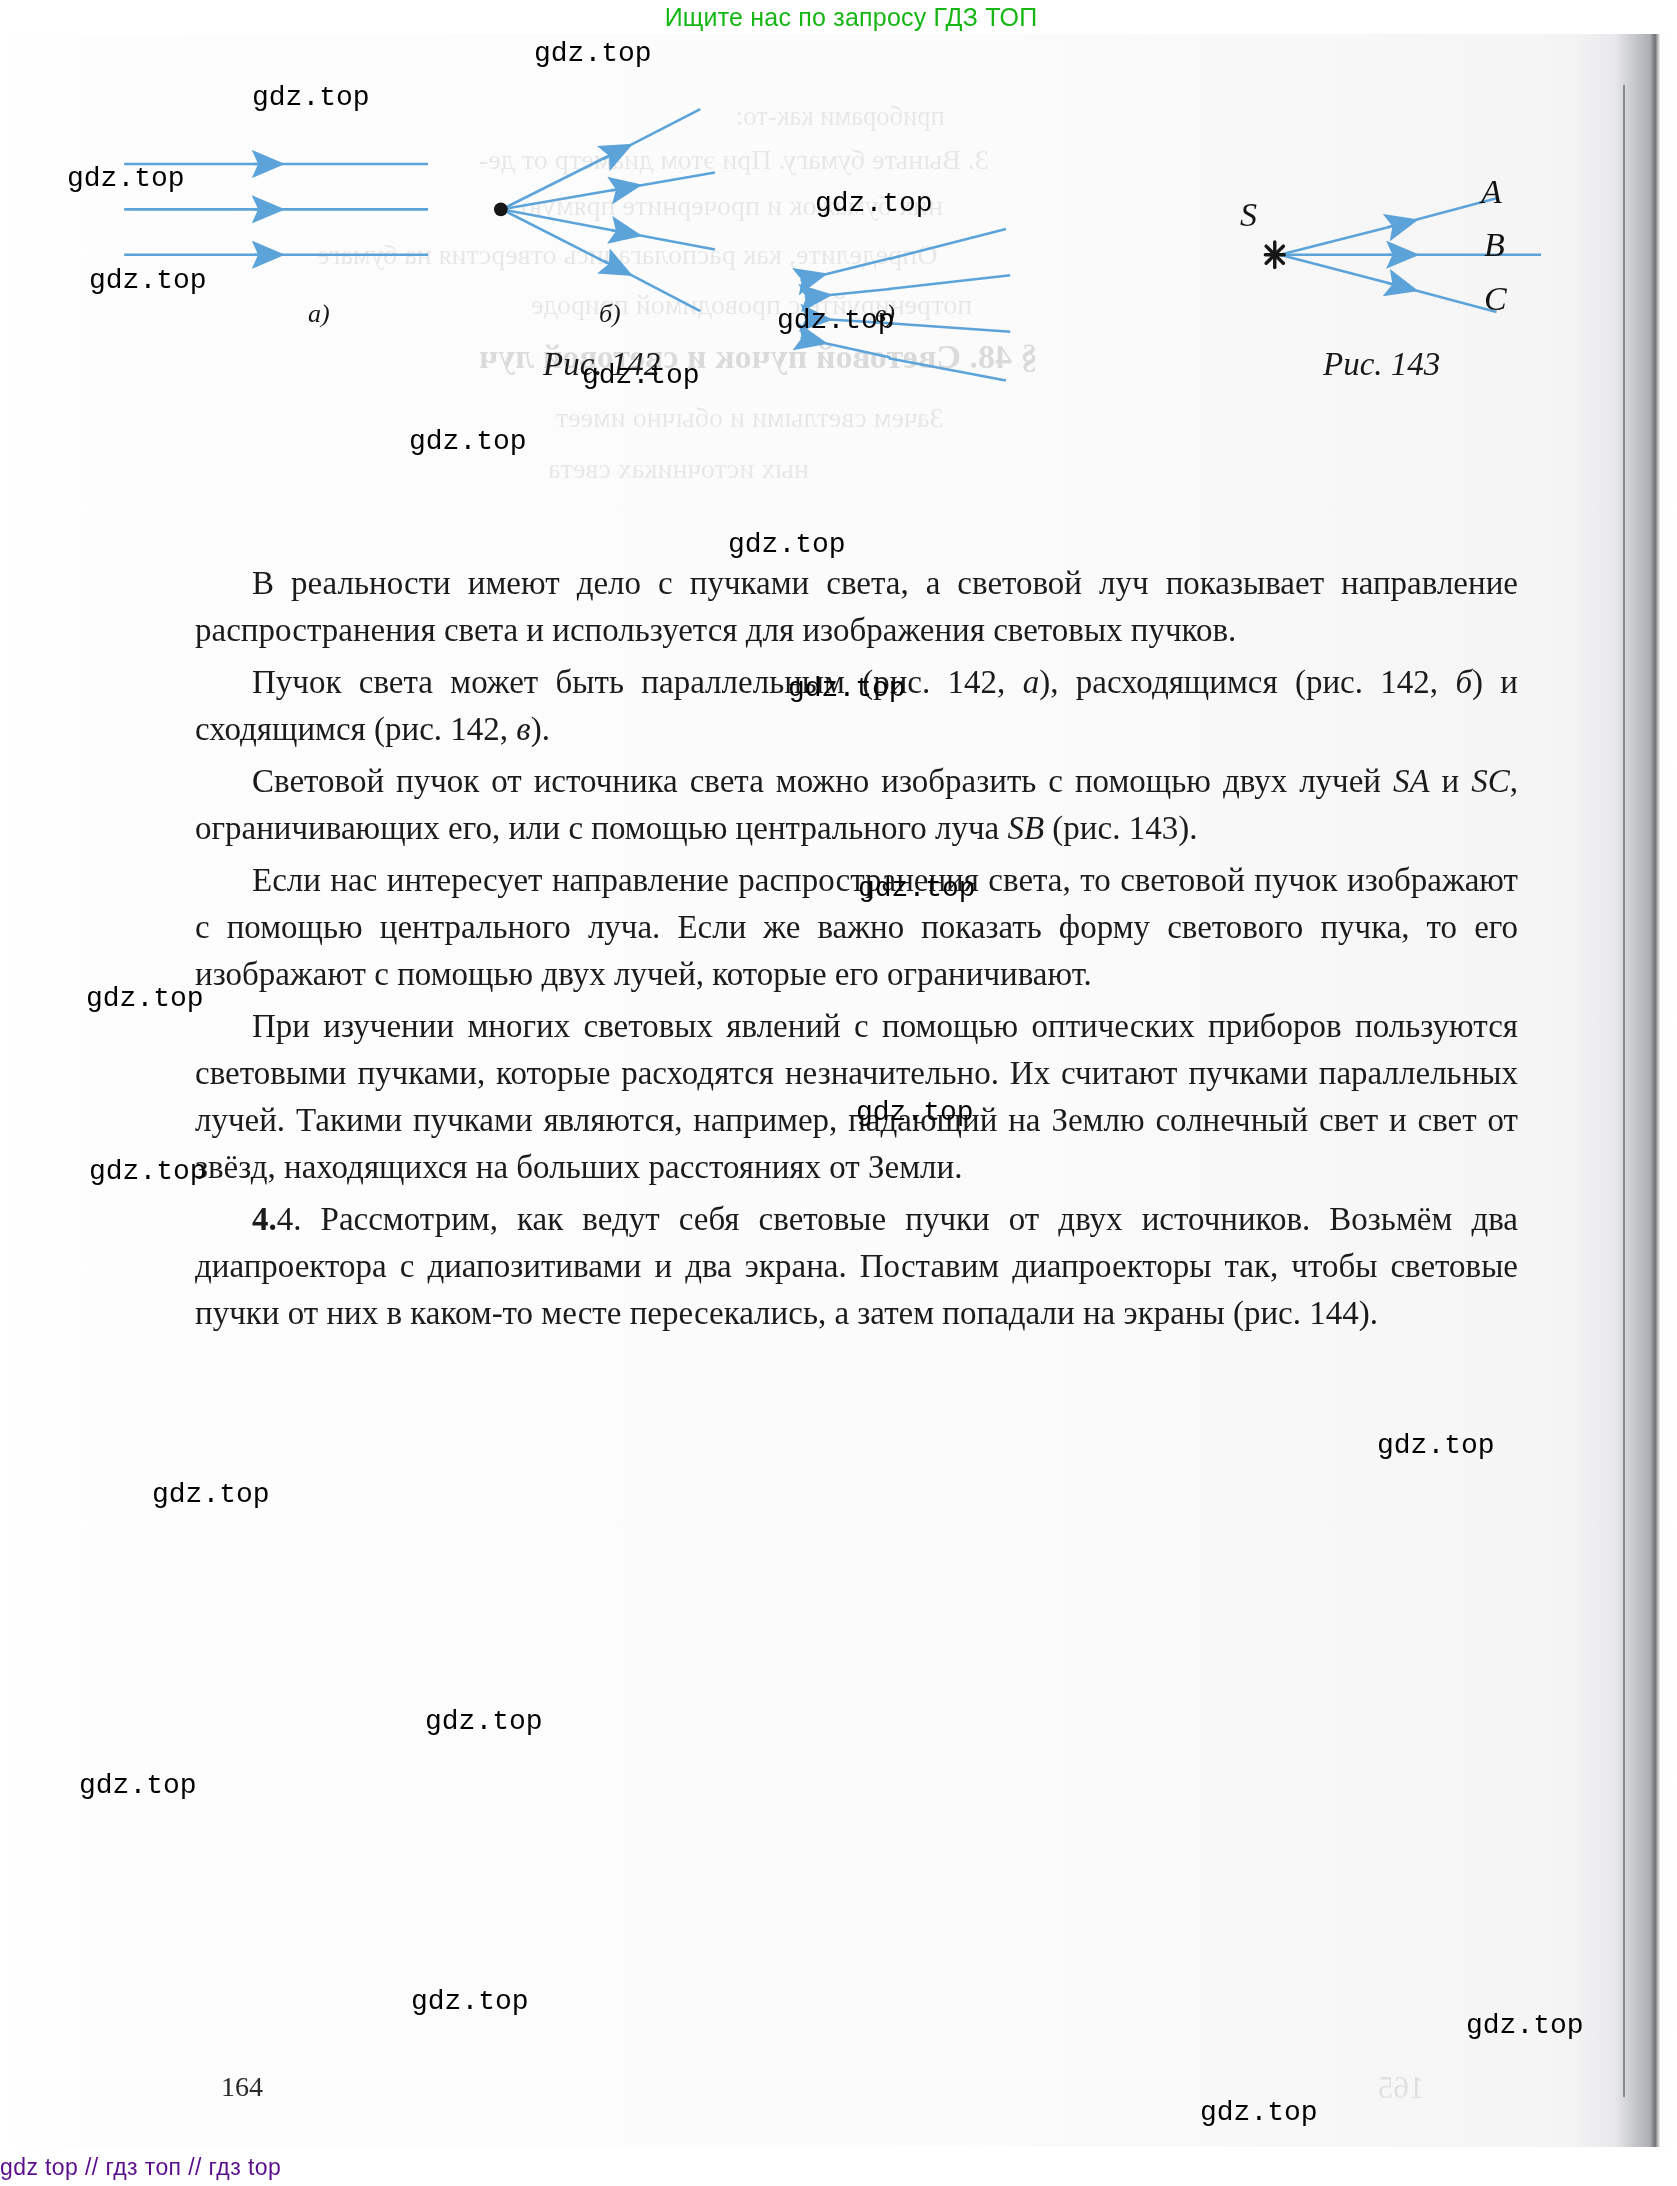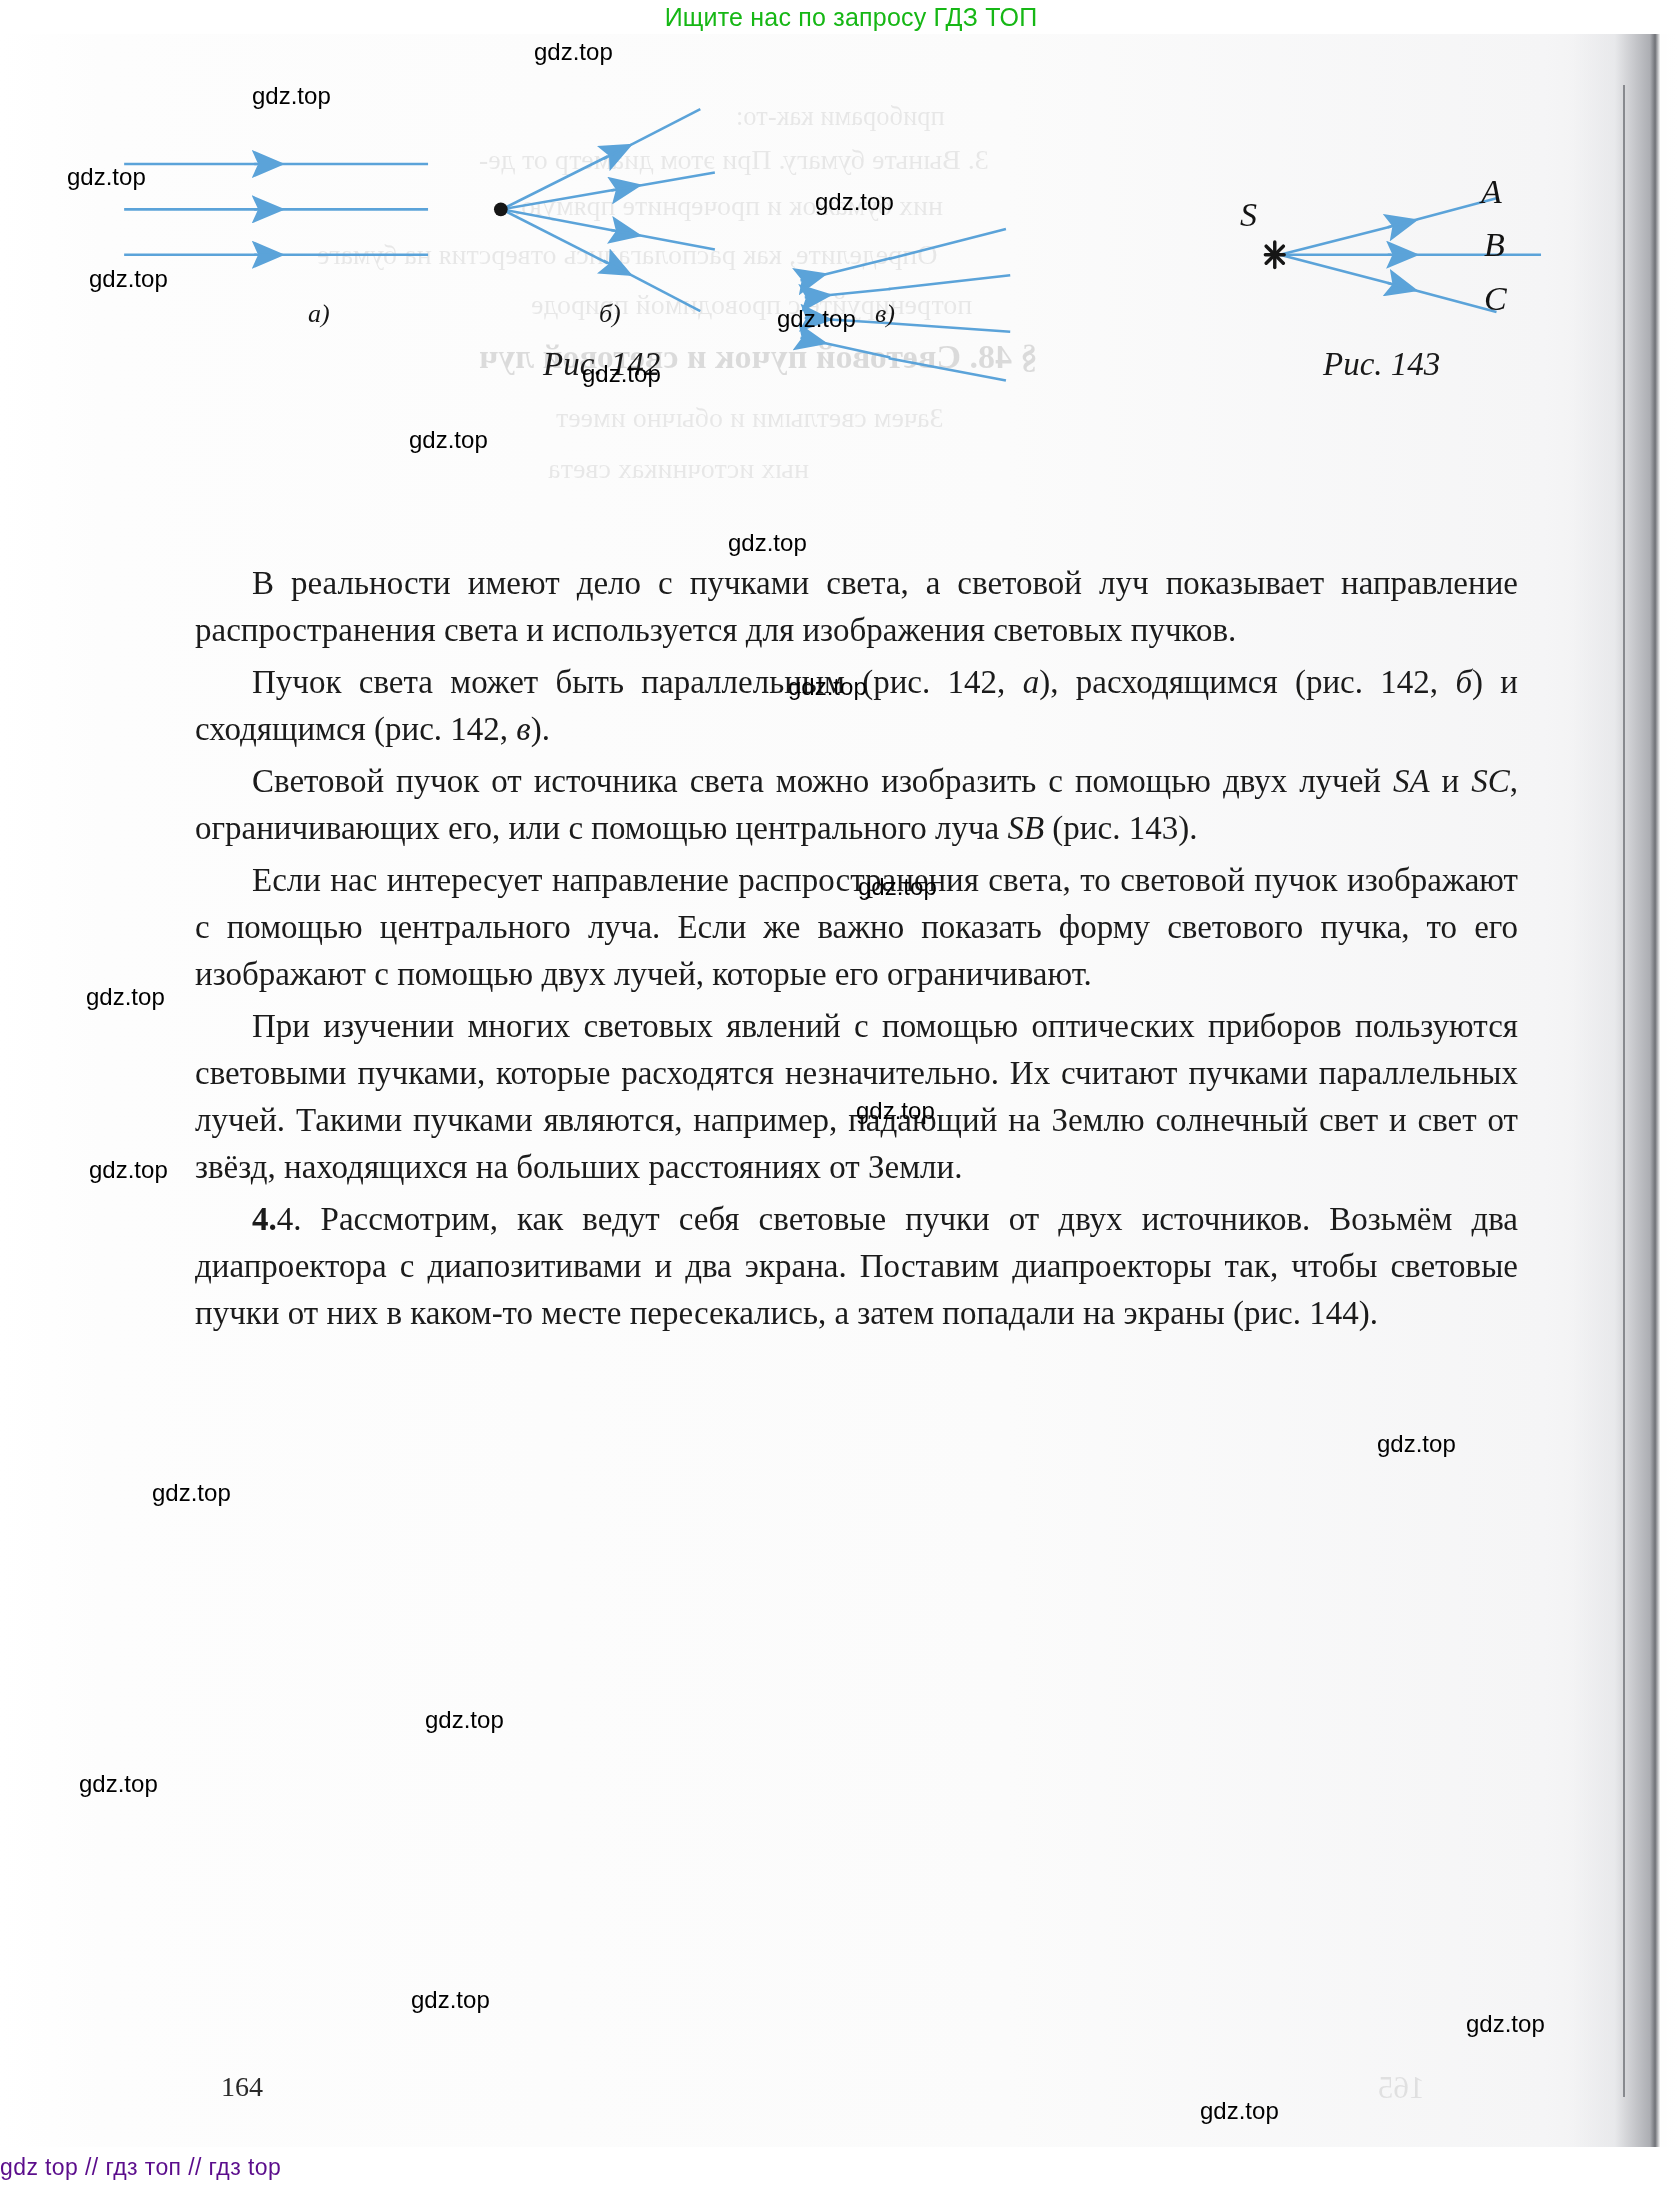--- a/index.html
+++ b/index.html
@@ -169,22 +169,22 @@
     color: #1d1d1d;
     opacity: 0.10;
     transform: scaleX(-1);
     font-family: "Liberation Serif", serif;
   }
 
   
   .wm {
     position: absolute;
     color: #000000;
-    font-family: Liberation Sans, sans-serif;
-    font-size: 24px;
+    font-family: Liberation Mono, monospace;
+    font-size: 28px;
     white-space: nowrap;
     pointer-events: none;
     user-select: none;
   }
 </style>
 </head>
 <body>
 
 <div id="page">
 

